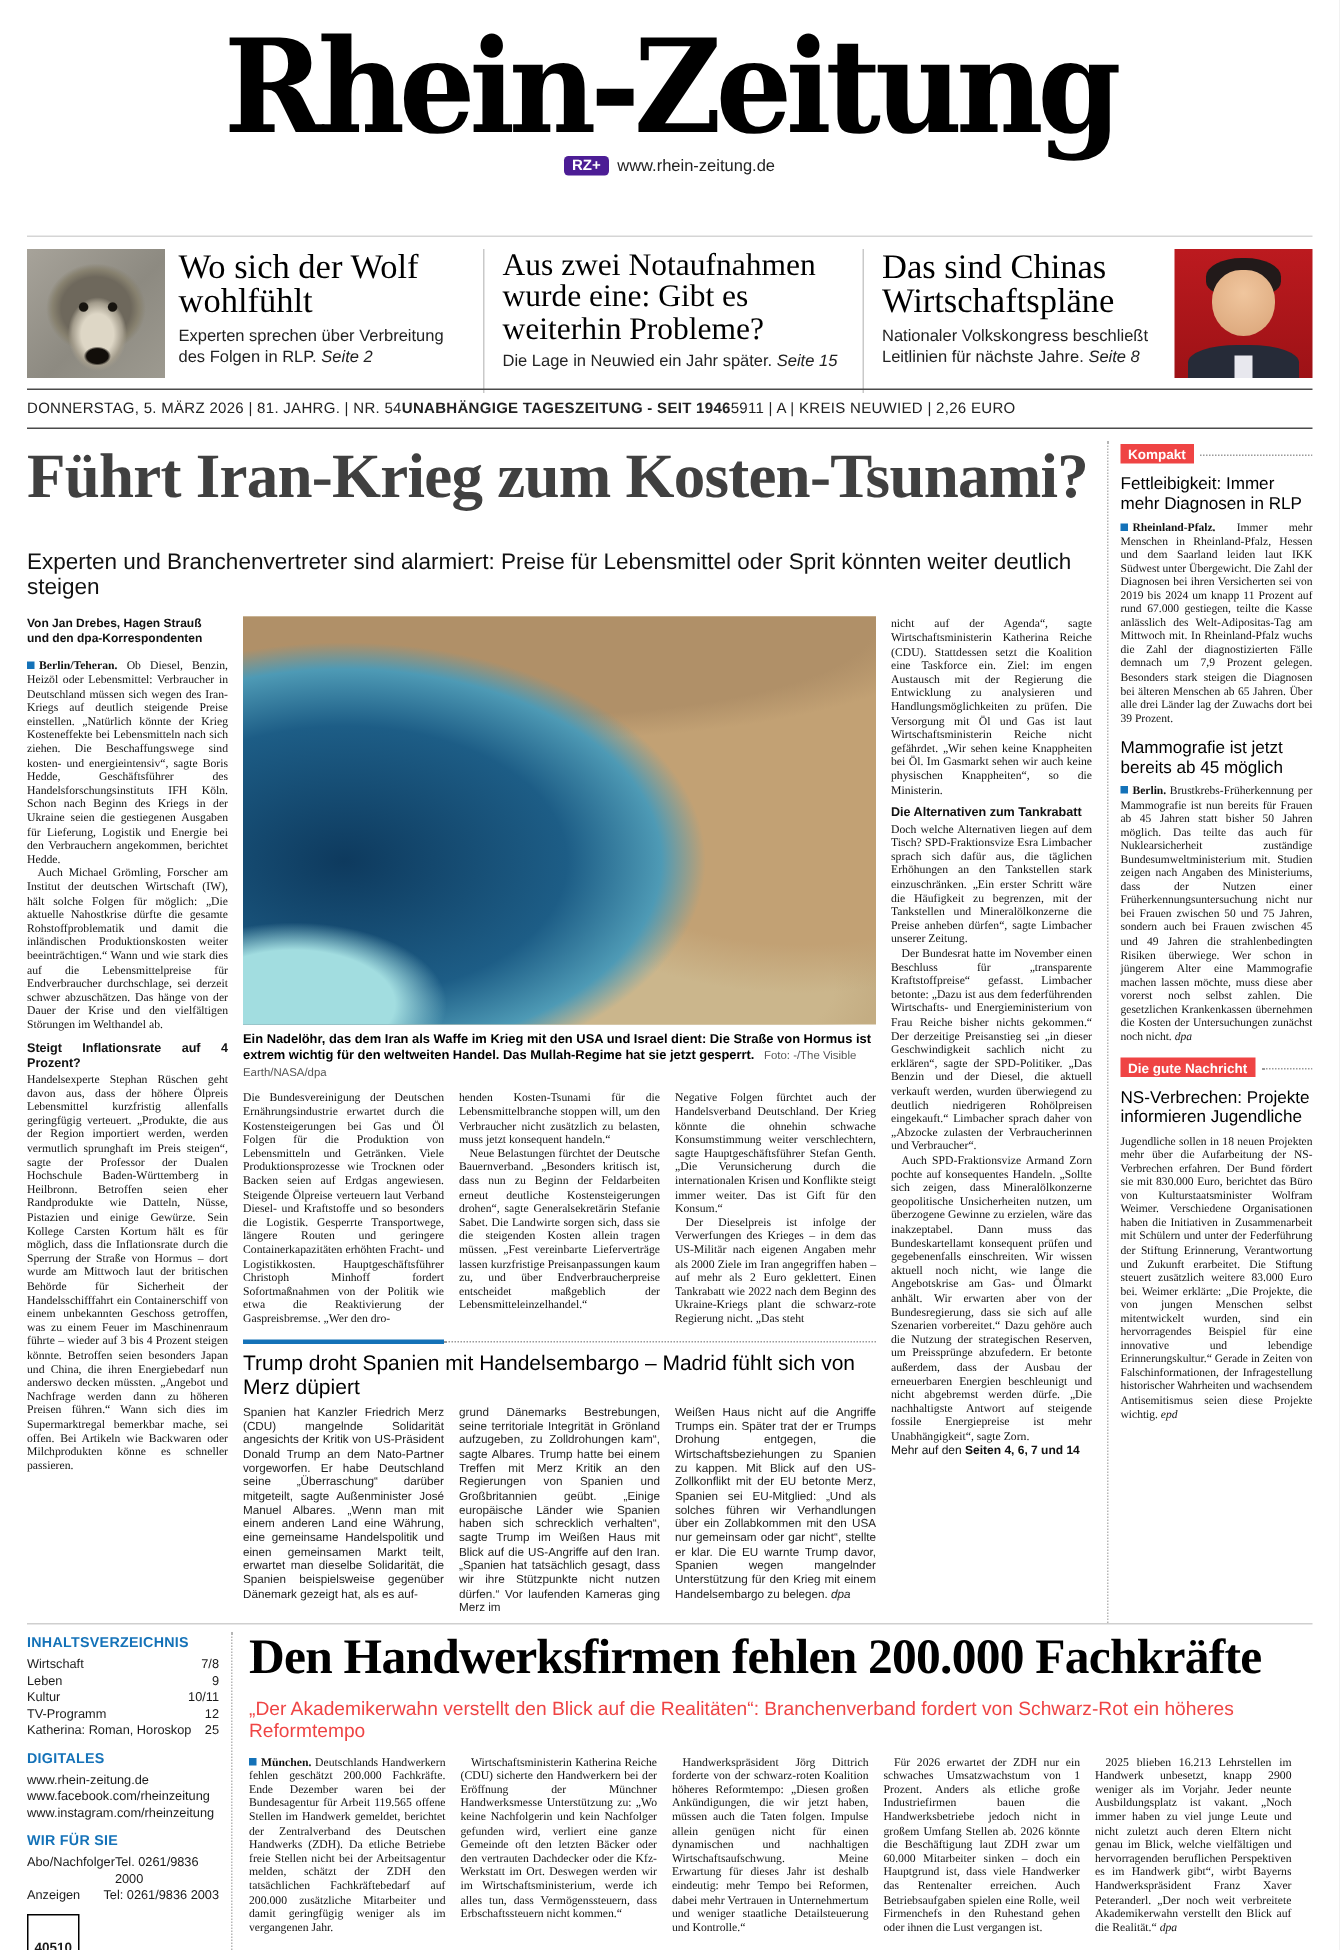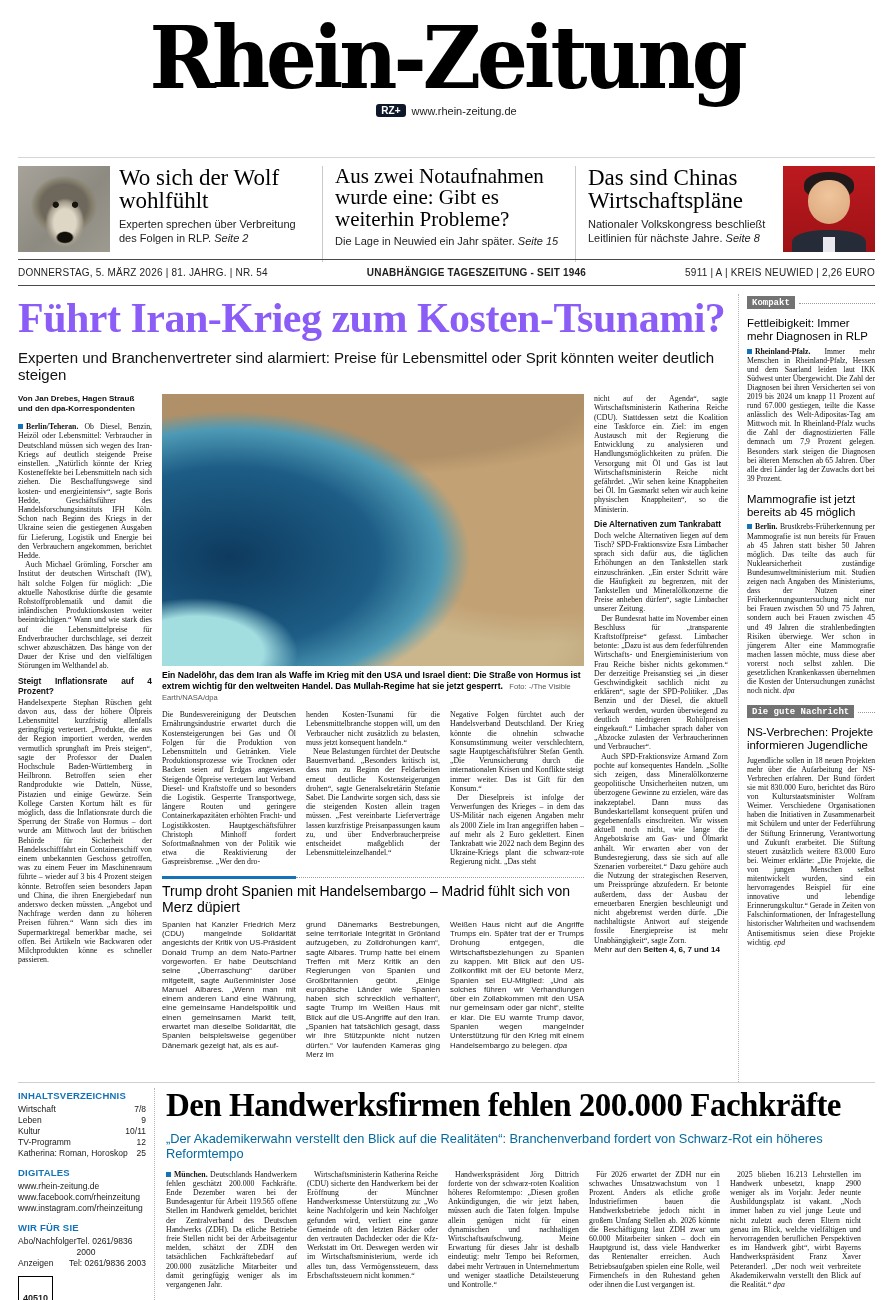--- a/index.html
+++ b/index.html
@@ -4,21 +4,21 @@
 <style>
   html,body{margin:0;padding:0;background:#e8e8e8;}
   .page{position:relative;width:893px;height:1300px;background:#fff;overflow:hidden;
         font-family:"Liberation Sans","DejaVu Sans",sans-serif;color:#1a1a1a;}
   
   .masthead{position:absolute;top:14px;left:0;right:0;text-align:center;}
   .mast-title{font-family:"DejaVu Serif","Liberation Serif",serif;font-weight:bold;
               font-size:80px;line-height:1.1;letter-spacing:-4px;color:#000;
               transform:scaleY(1.08);display:inline-block;}
   .mast-sub{margin-top:2px;font-size:11px;color:#222;display:flex;justify-content:center;align-items:center;gap:6px;}
-  .rz-badge{background:#0f172a;color:#fff;font-weight:bold;font-size:10px;padding:1px 5px;border-radius:3px;}
+  .rz-badge{background:#4c1d95;color:#fff;font-weight:bold;font-size:10px;padding:1px 5px;border-radius:3px;}
   
   .teaser-row{position:absolute;top:157px;left:18px;right:18px;height:96px;display:flex;
               border-top:1px solid #d5d5d5;padding-top:8px;}
   .vsep{width:1px;background:#c9c9c9;margin:0 12px;}
   .teaser{display:flex;gap:9px;}
   .teaser-title{font-family:"Liberation Serif","DejaVu Serif",serif;font-size:23px;line-height:1.02;color:#000;margin:0 0 5px;}
   .teaser-sub{font-size:11px;line-height:1.25;color:#222;}
   .teaser-sub i{font-style:italic;}
   .photo{flex:none;}
   .wolf{width:92px;height:86px;background:
@@ -30,29 +30,29 @@
       linear-gradient(135deg,#a7a39a,#8d8a81 55%,#9d9a90);}
   .xi{width:92px;height:86px;position:relative;overflow:hidden;background:linear-gradient(#bc1a1f,#9d1216);}
   .xi .hair{position:absolute;left:23%;top:7%;width:54%;height:30%;background:#221a1a;border-radius:48% 48% 40% 40%;}
   .xi .face{position:absolute;left:27%;top:16%;width:46%;height:52%;
             background:radial-gradient(circle at 50% 35%,#f0c69e,#d9a377);border-radius:46% 46% 50% 50%;}
   .xi .suit{position:absolute;left:10%;bottom:-4%;width:80%;height:30%;background:#262b38;border-radius:45% 45% 0 0;}
   .xi .shirt{position:absolute;left:44%;bottom:0;width:12%;height:18%;background:#e8e8ee;}
   
   .dateline{position:absolute;top:259px;left:18px;right:18px;height:25px;
             border-top:1px solid #4a4a4a;border-bottom:1px solid #4a4a4a;
-            display:flex;align-items:center;justify-content:space-between;
+            display:flex;align-items:center;justify-content:flex-start;
             font-size:10px;letter-spacing:.2px;color:#222;}
   .dateline .ctr{font-weight:bold;}
   
   .content{position:absolute;top:294px;left:18px;right:18px;height:788px;display:flex;overflow:hidden;}
   .main-art{width:712px;flex:none;}
   .main-headline{font-family:"Liberation Serif","DejaVu Serif",serif;font-weight:bold;font-size:42px;
-                 letter-spacing:-.5px;line-height:1.05;color:#8b5cf6;margin:2px 0 0;}
-  .main-subhead{font-size:15px;color:#111;margin-top:9px;}
+                 letter-spacing:-.5px;line-height:1.05;color:#404040;margin:2px 0 0;}
+  .main-subhead{font-size:15px;color:#111;margin-top:26px;}
   .cols{display:flex;gap:10px;margin-top:11px;}
   .mcol{width:134px;flex:none;}
   .mid{width:422px;flex:none;}
   .serif-body{font-family:"Liberation Serif","DejaVu Serif",serif;font-size:7.8px;line-height:9.2px;
               text-align:justify;color:#111;}
   .serif-body p{margin:0;}
   .serif-body p.ind{text-indent:7px;}
   .byline{font-size:8px;font-weight:bold;line-height:10px;margin-bottom:8px;
           font-family:"Liberation Sans","DejaVu Sans",sans-serif;}
   .sq::before{content:"";display:inline-block;width:5px;height:5px;background:#1472b8;margin-right:3px;}
@@ -73,40 +73,40 @@
   .trump-rule .solid{width:134px;height:3px;background:#1472b8;}
   .trump-rule .dots{flex:1;border-top:1px dotted #9a9a9a;}
   .trump-title{font-weight:normal;font-size:14px;line-height:1.15;margin:1px 0 5px;color:#000;}
   .sans-body{font-size:7.8px;line-height:9.3px;text-align:justify;color:#222;}
   .sans-body p{margin:0;}
   .more{margin-top:8px;font-size:8px;font-family:"Liberation Sans","DejaVu Sans",sans-serif;}
   .credit-i{font-style:italic;}
   
   .kompakt{flex:1;margin-left:8px;border-left:1px dotted #b5b5b5;padding-left:8px;}
   .badge-row{display:flex;align-items:center;margin:2px 0 8px;}
-  .badge{background:#737373;color:#fff;font-weight:bold;font-size:9px;padding:1.5px 5px;font-family:Liberation Mono, monospace;}
+  .badge{background:#ef4444;color:#fff;font-weight:bold;font-size:9px;padding:1.5px 5px;}
   .badge-dots{flex:1;border-bottom:1px dotted #9a9a9a;margin-left:4px;height:1px;}
   .k-title{font-weight:normal;font-size:11.4px;line-height:1.12;color:#000;margin:0 0 4px;}
   .k-body{font-family:"Liberation Serif","DejaVu Serif",serif;font-size:7.7px;line-height:9.1px;
           text-align:justify;color:#111;margin-bottom:10px;}
   
   .bottom{position:absolute;top:1082px;left:18px;right:18px;height:216px;display:flex;
           border-top:1px solid #cfcfcf;padding-top:5px;overflow:hidden;}
   .index{width:128px;flex:none;font-size:8.5px;}
   .idx-head{color:#1472b8;font-weight:bold;font-size:9.5px;margin:2px 0 3px;letter-spacing:.2px;}
   .idx-item{display:flex;justify-content:space-between;line-height:11px;}
   .idx-link{line-height:11px;}
   .svc{display:flex;justify-content:space-between;line-height:11px;}
   .barcode{margin-top:7px;}
   .code-box{display:inline-block;border:1px solid #000;font-weight:bold;font-size:9px;padding:16px 4px;margin-bottom:3px;}
   .bars{width:110px;height:26px;background:repeating-linear-gradient(90deg,#000 0 1px,#fff 1px 2px,#000 2px 4px,#fff 4px 5px,#000 5px 6px,#fff 6px 9px);}
   .hw{flex:1;border-left:1px dotted #b5b5b5;margin-left:8px;padding-left:11px;}
   .hw-headline{font-family:"Liberation Serif","DejaVu Serif",serif;font-weight:bold;font-size:33px;
                letter-spacing:-.5px;line-height:1.02;color:#000;margin:1px 0 0;}
-  .hw-subhead{font-size:12.8px;color:#0369a1;margin-top:8px;}
+  .hw-subhead{font-size:12.8px;color:#ef4444;margin-top:8px;}
   .hw-cols{display:flex;gap:10px;margin-top:9px;}
   .hw-col{width:131px;flex:none;}
 </style>
 </head>
 <body>
 
 <div class="page">
 
   <div class="masthead">
     <div class="mast-title">Rhein-Zeitung</div>

